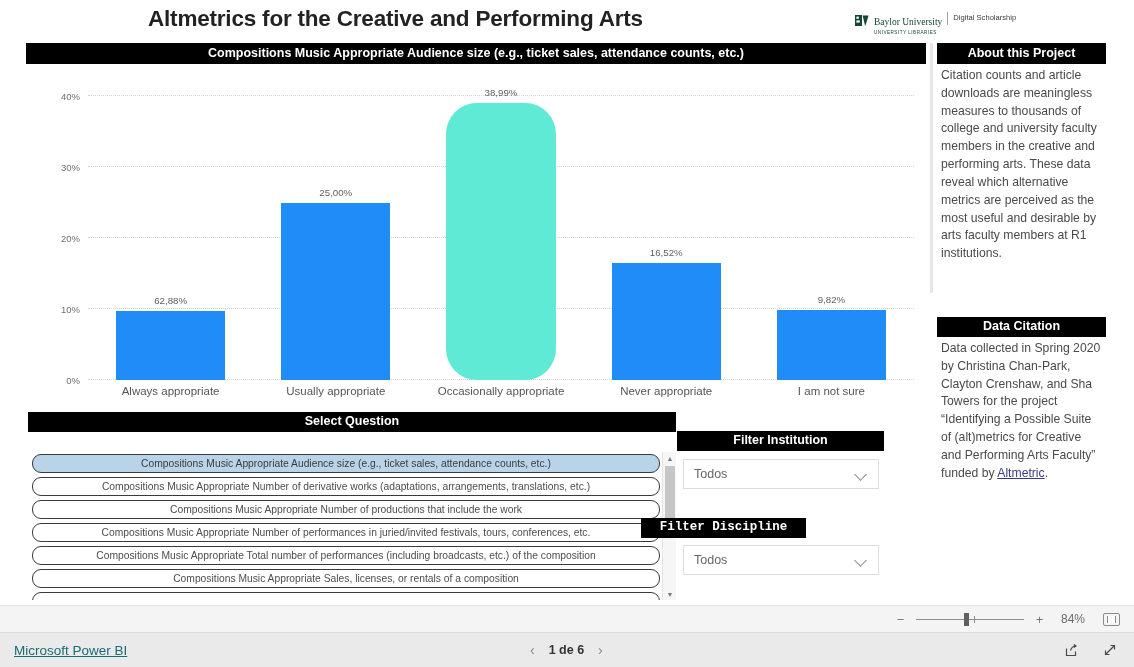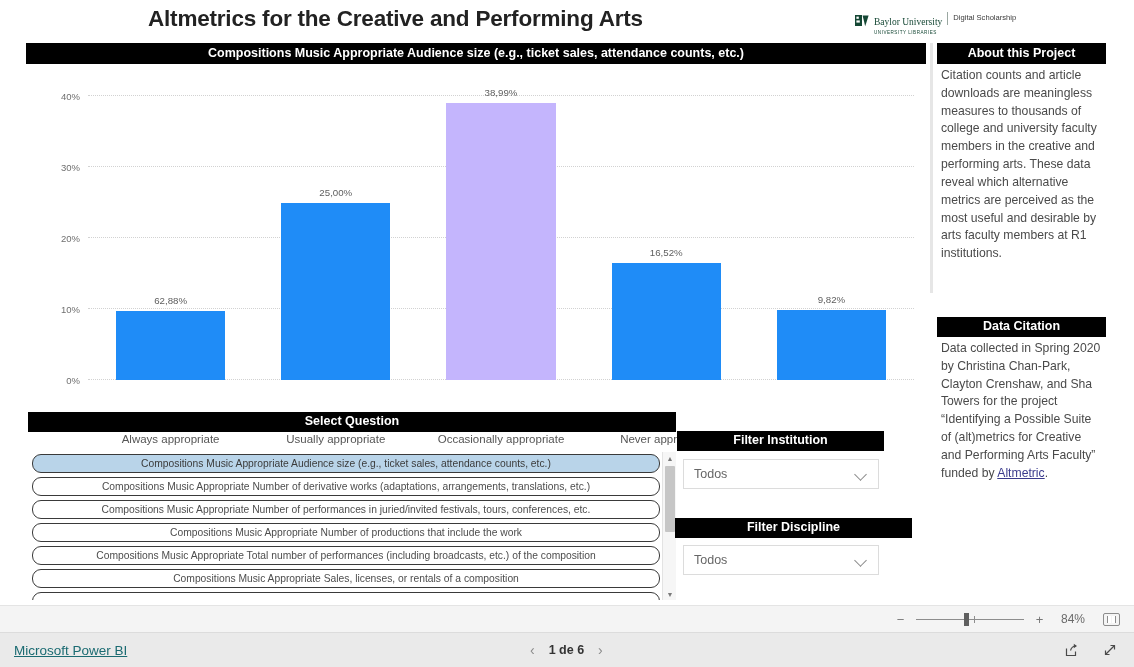--- a/index.html
+++ b/index.html
@@ -41,40 +41,40 @@
     font-size:12.5px; font-weight:bold;
     display:flex; align-items:center; justify-content:center;
     text-align:center; line-height:1.05;
   }
 
   .chart-header { position:absolute; left:26px; top:43px; width:900px; height:21px; }
   .about-header { position:absolute; left:937px; top:43px; width:169px; height:21px; font-size:12.5px; }
   .citation-header { position:absolute; left:937px; top:317px; width:169px; height:20px; }
   .question-header { position:absolute; left:28px; top:412px; width:648px; height:20px; }
   .inst-header { position:absolute; left:677px; top:431px; width:207px; height:20px; }
-  .disc-header { position:absolute; left:675px; top:518px; width:237px; height:20px; }
+  .disc-header { position:absolute; left:641px; top:518px; width:165px; height:20px;font-family:Liberation Mono, monospace; }
 
   
   .chart-wrap { position:absolute; left:26px; top:64px; width:900px; height:365px; background:#fff; }
   .plot { position:absolute; left:62px; top:18px; right:12px; height:298px; }
   .gridline { position:absolute; left:0; right:0; height:0;
     border-top:1px dotted #d2d2d2; }
   .ytick {
     position:absolute; right:100%; margin-right:8px;
     transform:translateY(-50%);
     font-size:9.5px; color:#6f6f6f; white-space:nowrap;
   }
   .bars { position:absolute; left:0; right:0; bottom:0; top:0; display:flex; }
   .barcell { flex:1; position:relative; display:flex; justify-content:center; align-items:flex-end; }
   .bar { width:66%; background:#1f8cf7; position:relative; }
   .barlabel {
     position:absolute; bottom:100%; left:50%; transform:translateX(-50%);
     margin-bottom:5px; font-size:9.7px; color:#5e5e5e; white-space:nowrap;
   }
-  .xaxis { position:absolute; left:62px; right:12px; top:320px; display:flex;margin-top:48px; }
+  .xaxis { position:absolute; left:62px; right:12px; top:320px; display:flex; }
   .xcell {
     flex:1; text-align:center; font-size:11.5px; color:#555555;
     line-height:1.32; padding:0 4px;
   }
 
   
   .side-text {
     position:absolute; left:941px; width:163px;
     font-size:12.2px; color:#4a4a4a; line-height:1.46;
   }
@@ -225,21 +225,21 @@
               <div class="bar" style="height: 23.0238%; background: rgb(31, 140, 247);">
                 <span class="barlabel">62,88%</span>
               </div>
             </div>
             <div class="barcell">
               <div class="bar" style="height: 59.5238%; background: rgb(31, 140, 247);">
                 <span class="barlabel">25,00%</span>
               </div>
             </div>
             <div class="barcell">
-              <div class="bar" style="height: 92.8333%; background: #c4b5fd;">
+              <div class="bar" style="height: 92.8333%; background: #5eead4; border-radius: 31px;">
                 <span class="barlabel">38,99%</span>
               </div>
             </div>
             <div class="barcell">
               <div class="bar" style="height: 39.3333%; background: rgb(31, 140, 247);">
                 <span class="barlabel">16,52%</span>
               </div>
             </div>
             <div class="barcell">
               <div class="bar" style="height: 23.381%; background: rgb(31, 140, 247); padding-left: 12px;">
@@ -264,22 +264,22 @@
     <div class="hdr-bar citation-header">Data Citation</div>
     <div class="side-text" id="citation-body">
       <span>Data collected in Spring 2020 by Christina Chan-Park, Clayton Crenshaw, and Sha Towers for the project “Identifying a Possible Suite of (alt)metrics for Creative and Performing Arts Faculty” funded by </span><a class="link" href="#">Altmetric</a><span>.</span>
     </div>
 
     <div class="hdr-bar question-header">Select Question</div>
     <div class="qlist">
       <div class="qitems" id="qitems">
           <div class="qitem selected">Compositions Music Appropriate Audience size (e.g., ticket sales, attendance counts, etc.)</div>
           <div class="qitem">Compositions Music Appropriate Number of derivative works (adaptations, arrangements, translations, etc.)</div>
+          <div class="qitem">Compositions Music Appropriate Number of productions that include the work</div>
           <div class="qitem">Compositions Music Appropriate Number of performances in juried/invited festivals, tours, conferences, etc.</div>
-          <div class="qitem">Compositions Music Appropriate Number of productions that include the work</div>
           <div class="qitem">Compositions Music Appropriate Total number of performances (including broadcasts, etc.) of the composition</div>
           <div class="qitem">Compositions Music Appropriate Sales, licenses, or rentals of a composition</div>
           <div class="qitem"></div>
         </div>
       <div class="qscroll">
         <span class="arrow up">▲</span>
         <span class="qthumb"></span>
         <span class="arrow down">▼</span>
       </div>
     </div>

